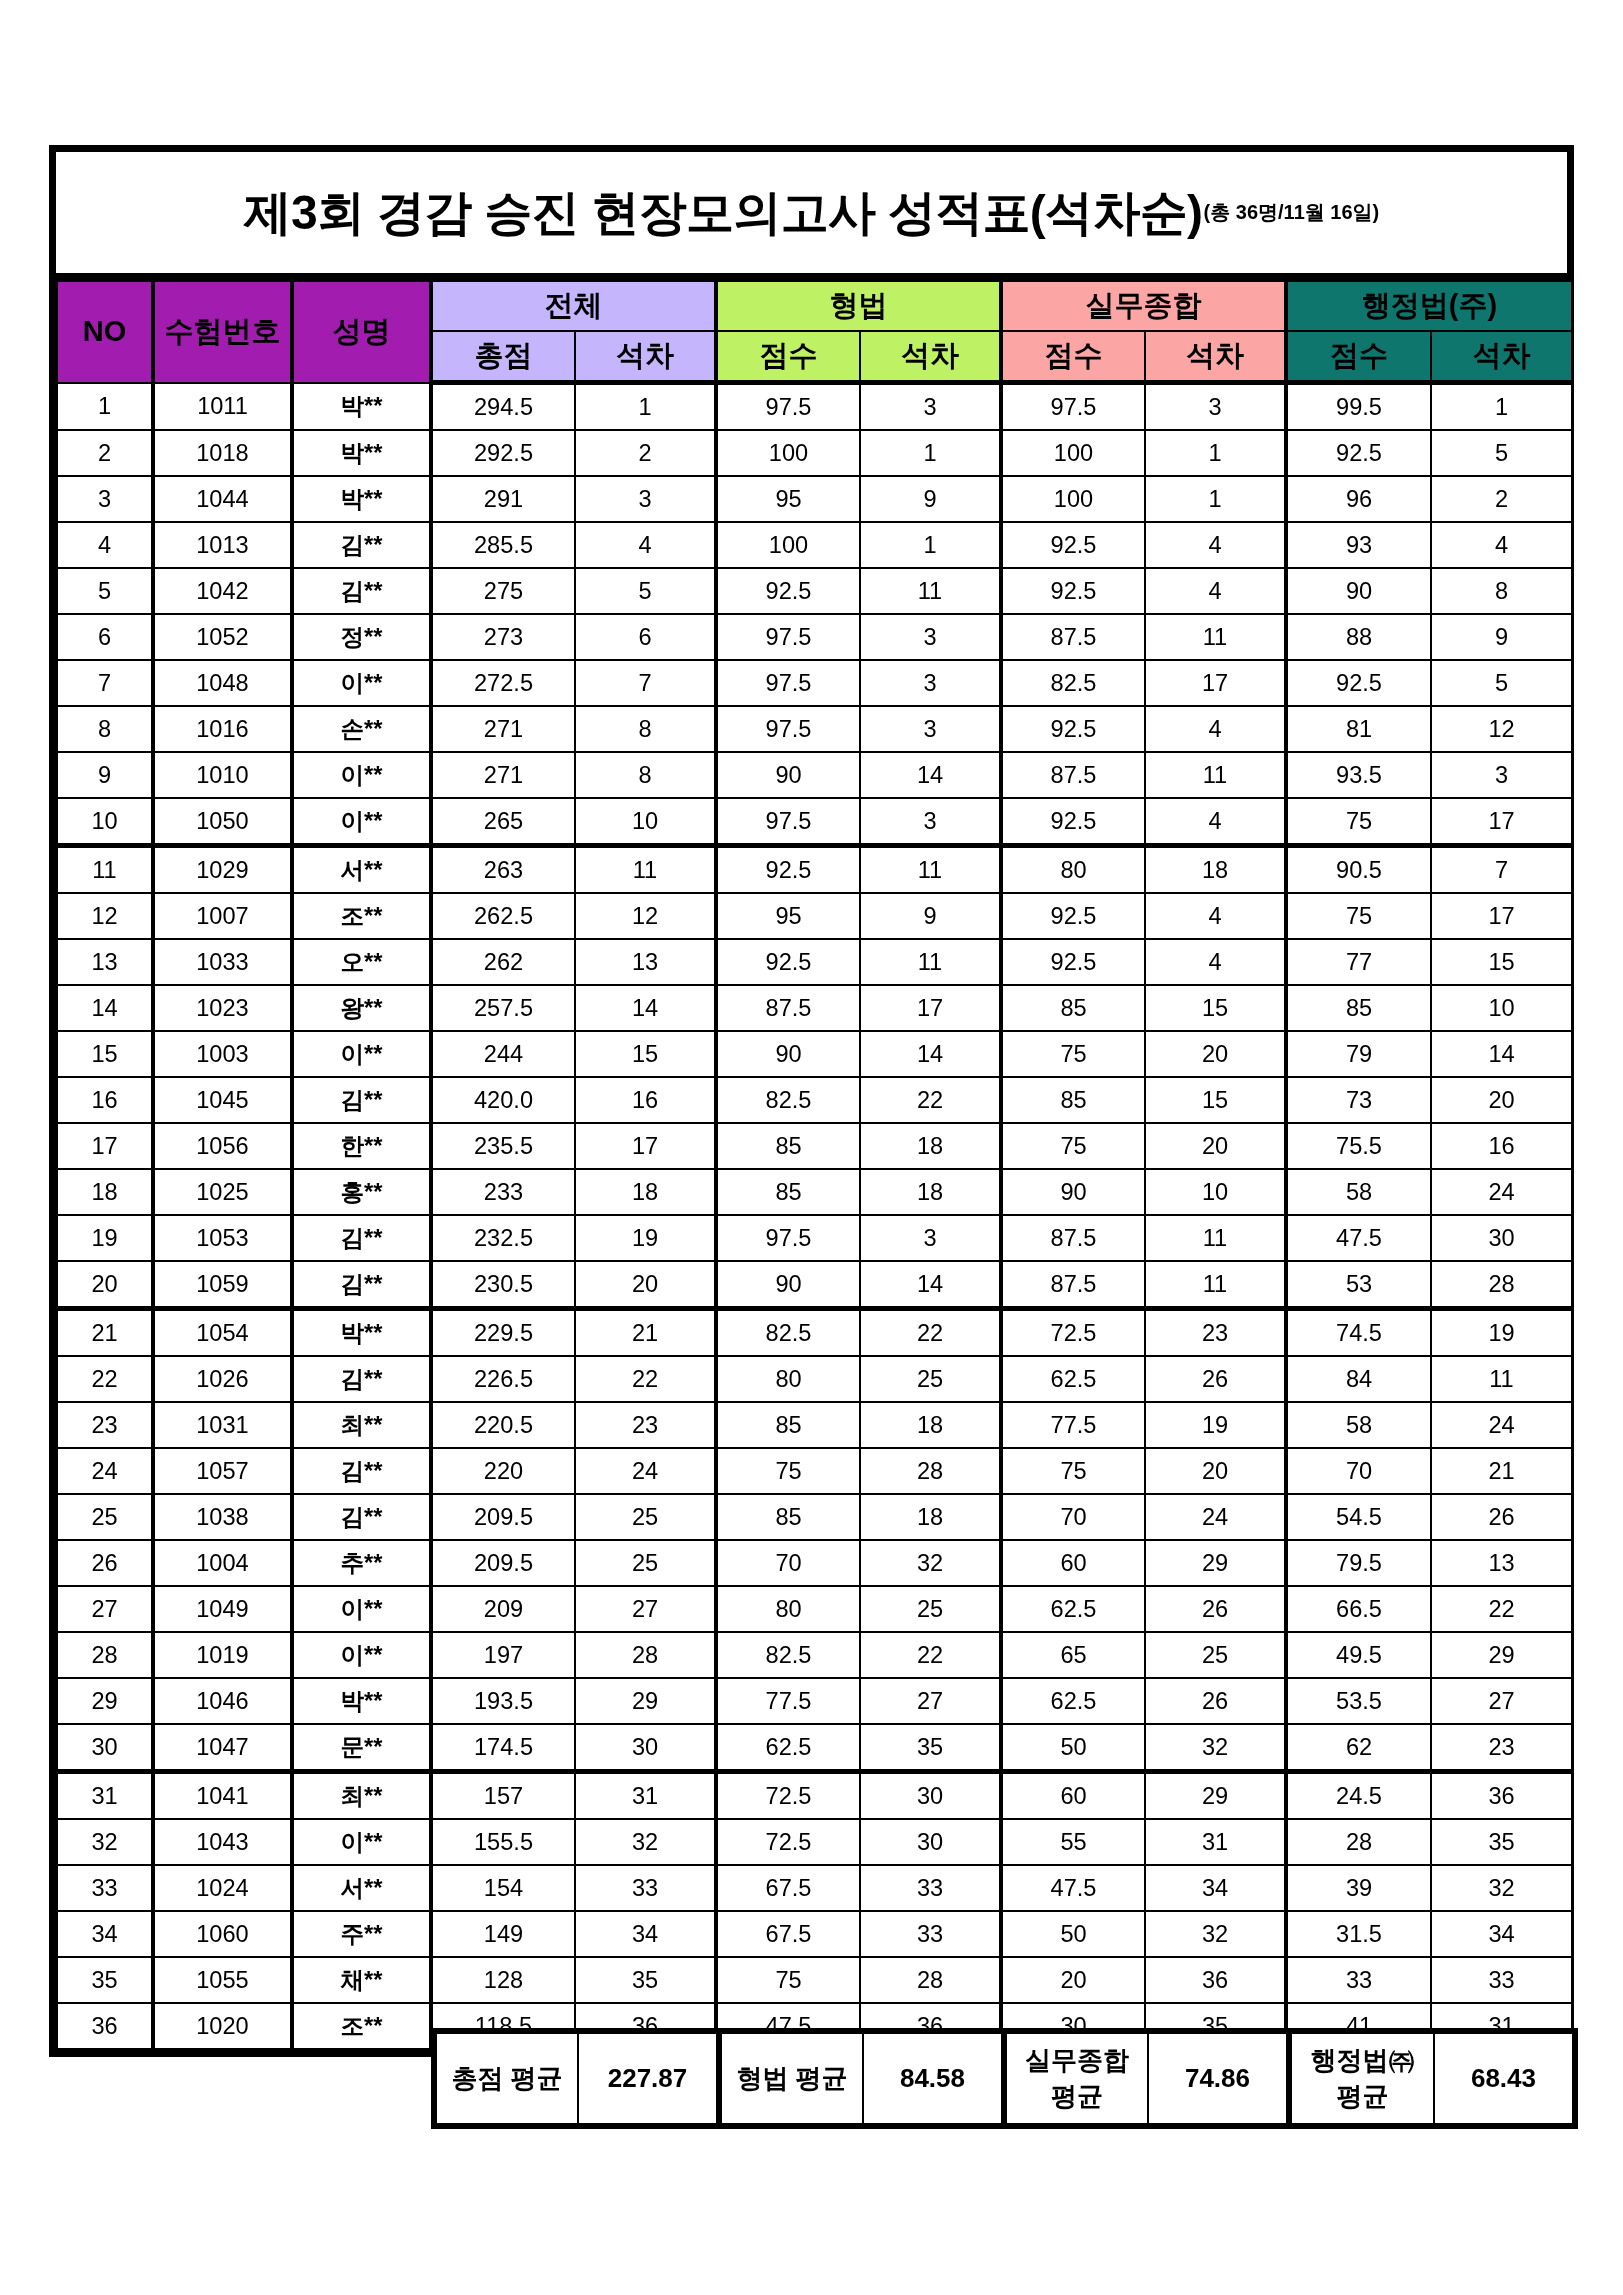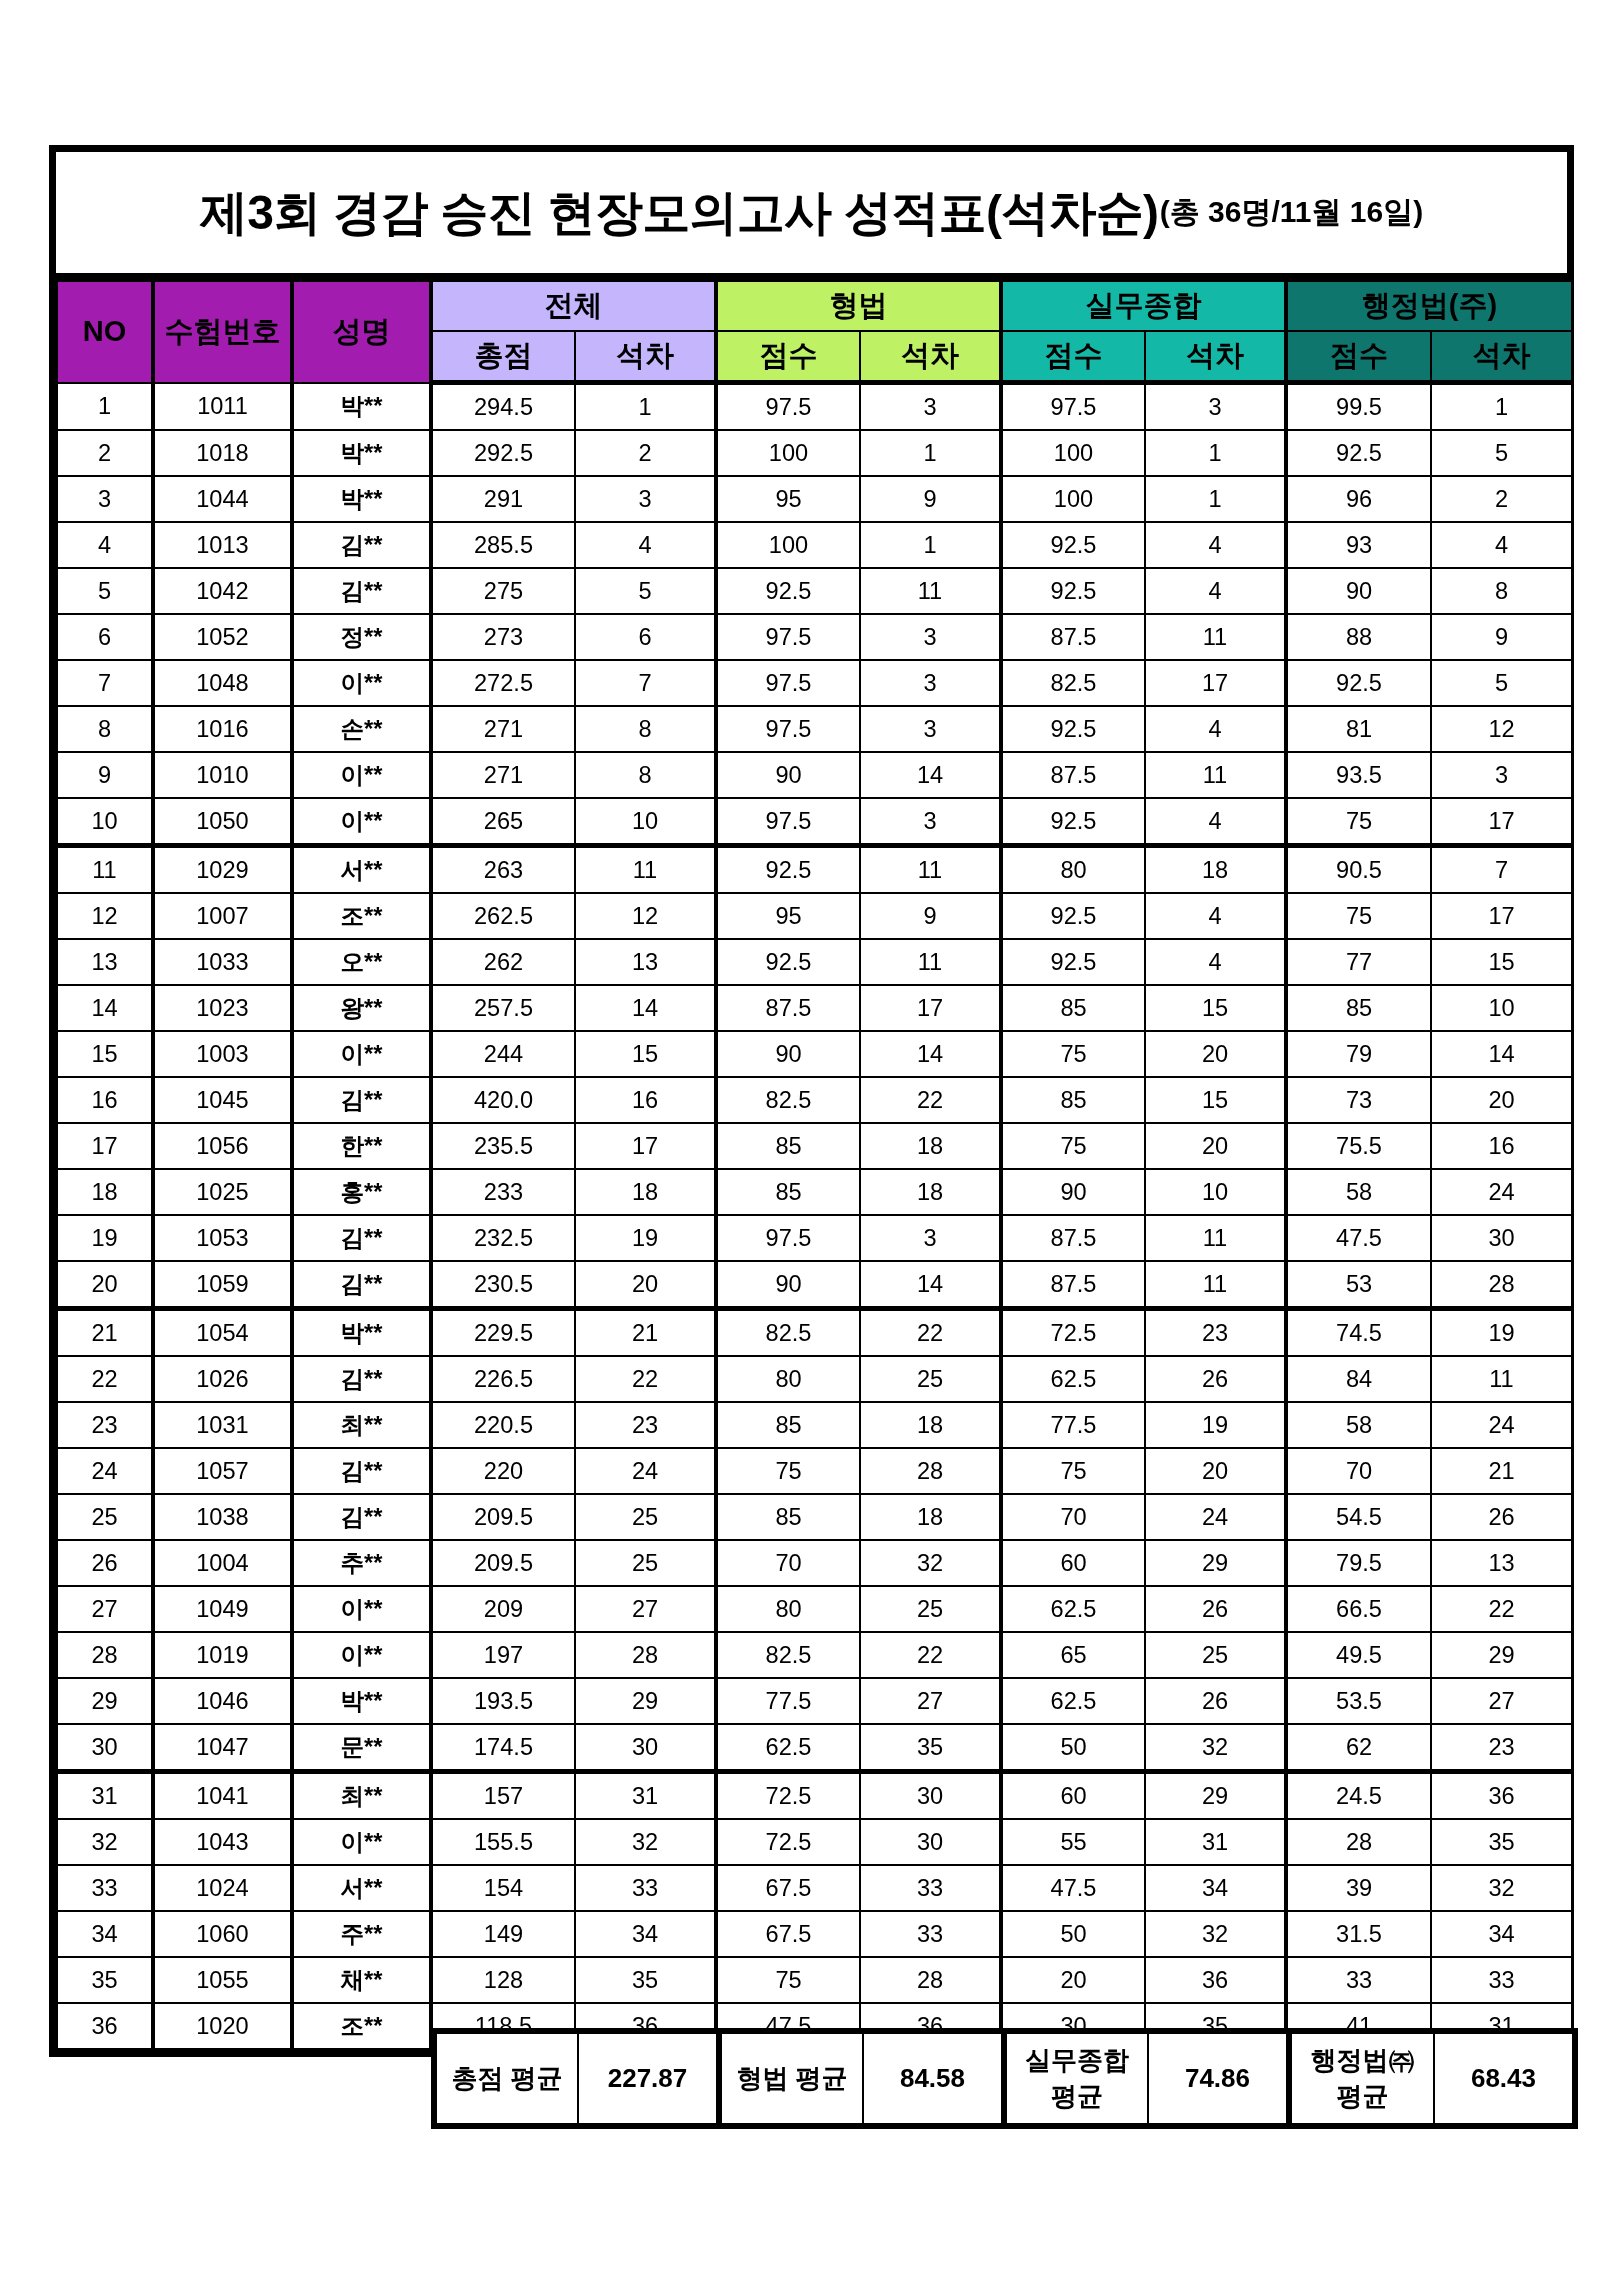--- a/index.html
+++ b/index.html
@@ -21,21 +21,21 @@
   }
   .title-row {
     height:121px;
     display:flex;
     align-items:center;
     justify-content:center;
     border-bottom:7.9px solid #000;
     white-space:nowrap;
   }
   .title-main { font-size:48px; font-weight:bold; letter-spacing:-0.7px; }
-  .title-suffix { font-size:30px; font-weight:bold; margin-left:1.3px; }
+  .title-suffix { font-size:20px; font-weight:bold; margin-left:1.3px; }
 
   table.score-table {
     width:100%;
     border-collapse:collapse;
     table-layout:fixed;
   }
   table.score-table th, table.score-table td {
     border:2px solid #000;
     text-align:center;
     vertical-align:middle;
@@ -50,21 +50,21 @@
   col.c-rank { width:141px; }
   col.c-score-last { width:145px; }
 
   thead th { font-size:29px; font-weight:bold; }
   thead tr.group-row th { height:48px; }
   thead tr.sub-row th { height:48px; border-bottom-width:5.9px; }
 
   th.hd-gray { background:#a21caf; }
   th.hd-yellow { background:#c4b5fd; }
   th.hd-blue { background:#bef264; }
-  th.hd-salmon { background:#14b8a6; }
+  th.hd-salmon { background:#fca5a5; }
   th.hd-green { background:#0f766e;margin-top:36px; }
 
   .thick-l { border-left-width:4.6px !important; }
 
   tbody td {
     height:44px;
     font-size:23.6px;
     background:#fff;
   }
   tbody td:nth-child(2),

